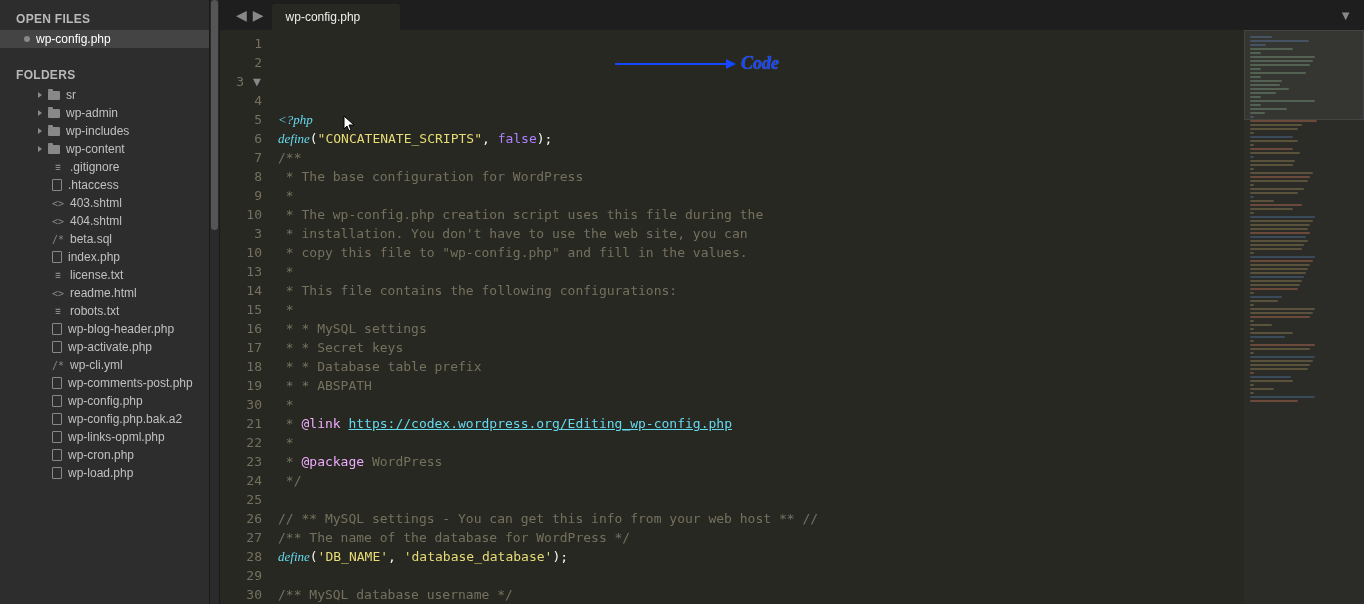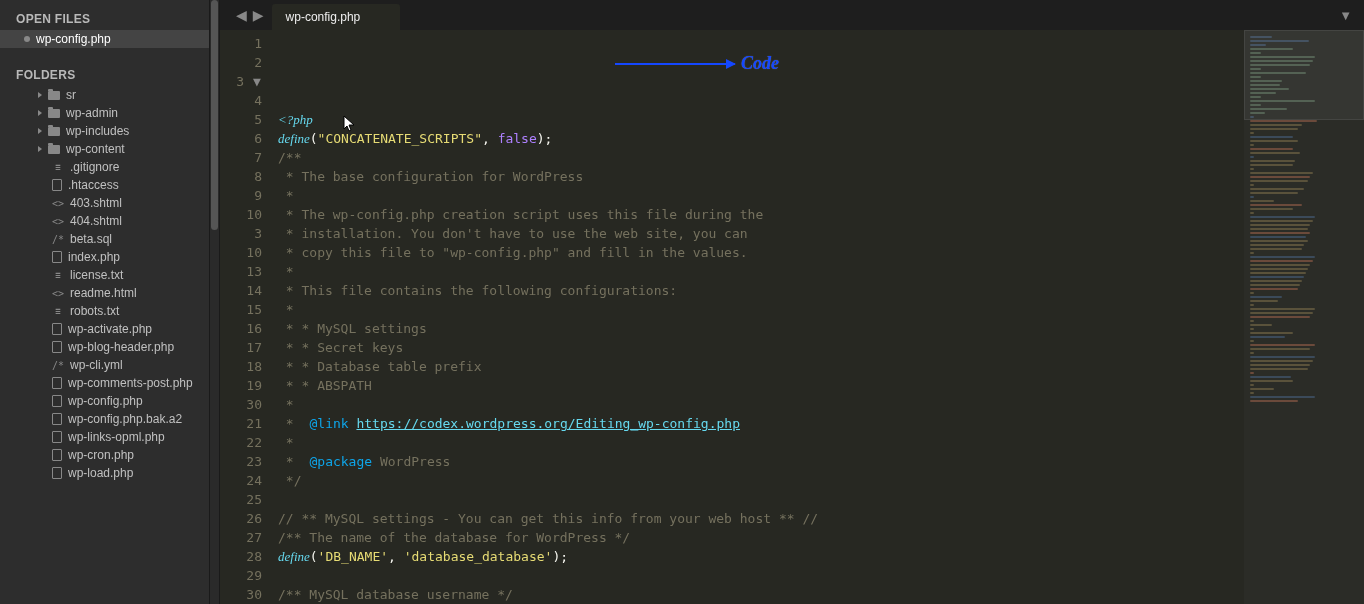--- a/index.html
+++ b/index.html
@@ -135,21 +135,21 @@
   line-height: 19px;
   padding: 4px 0 16px 8px;
   white-space: pre;
   color: #f8f8f2;
   position:relative;
 }
 .tok-keyword { color: #66d9ef; font-style: italic; font-family: Liberation Serif, serif; }
 .tok-string { color: #e6db74; }
 .tok-bool { color: #ae81ff; }
 .tok-comment { color: #75715e; }
-.tok-tag { color: #0ea5e9; margin-left: 8px; }
+.tok-tag { color: #f0abfc; }
 .tok-link { color: #66d9ef; text-decoration: underline; }
 .tok-paren { color: #f8f8f2; }
 
 .annotation-arrow {
   position:absolute;
   top: 24px;
   left: 345px;
   display:flex;
   align-items:center;
   gap:6px;
@@ -255,25 +255,25 @@
       <div class="sidebar-item indent-3">
         <span class="icon-code">&lt;&gt;</span>
         <span>readme.html</span>
       </div>
       <div class="sidebar-item indent-3">
         <span class="icon-text">≡</span>
         <span>robots.txt</span>
       </div>
       <div class="sidebar-item indent-3">
         <span class="icon-file"></span>
+        <span>wp-blog-header.php</span>
+      </div>
+      <div class="sidebar-item indent-3">
+        <span class="icon-file"></span>
         <span>wp-activate.php</span>
-      </div>
-      <div class="sidebar-item indent-3">
-        <span class="icon-file"></span>
-        <span>wp-blog-header.php</span>
       </div>
       <div class="sidebar-item indent-3">
         <span class="icon-code">/*</span>
         <span>wp-cli.yml</span>
       </div>
       <div class="sidebar-item indent-3">
         <span class="icon-file"></span>
         <span>wp-comments-post.php</span>
       </div>
       <div class="sidebar-item indent-3">

